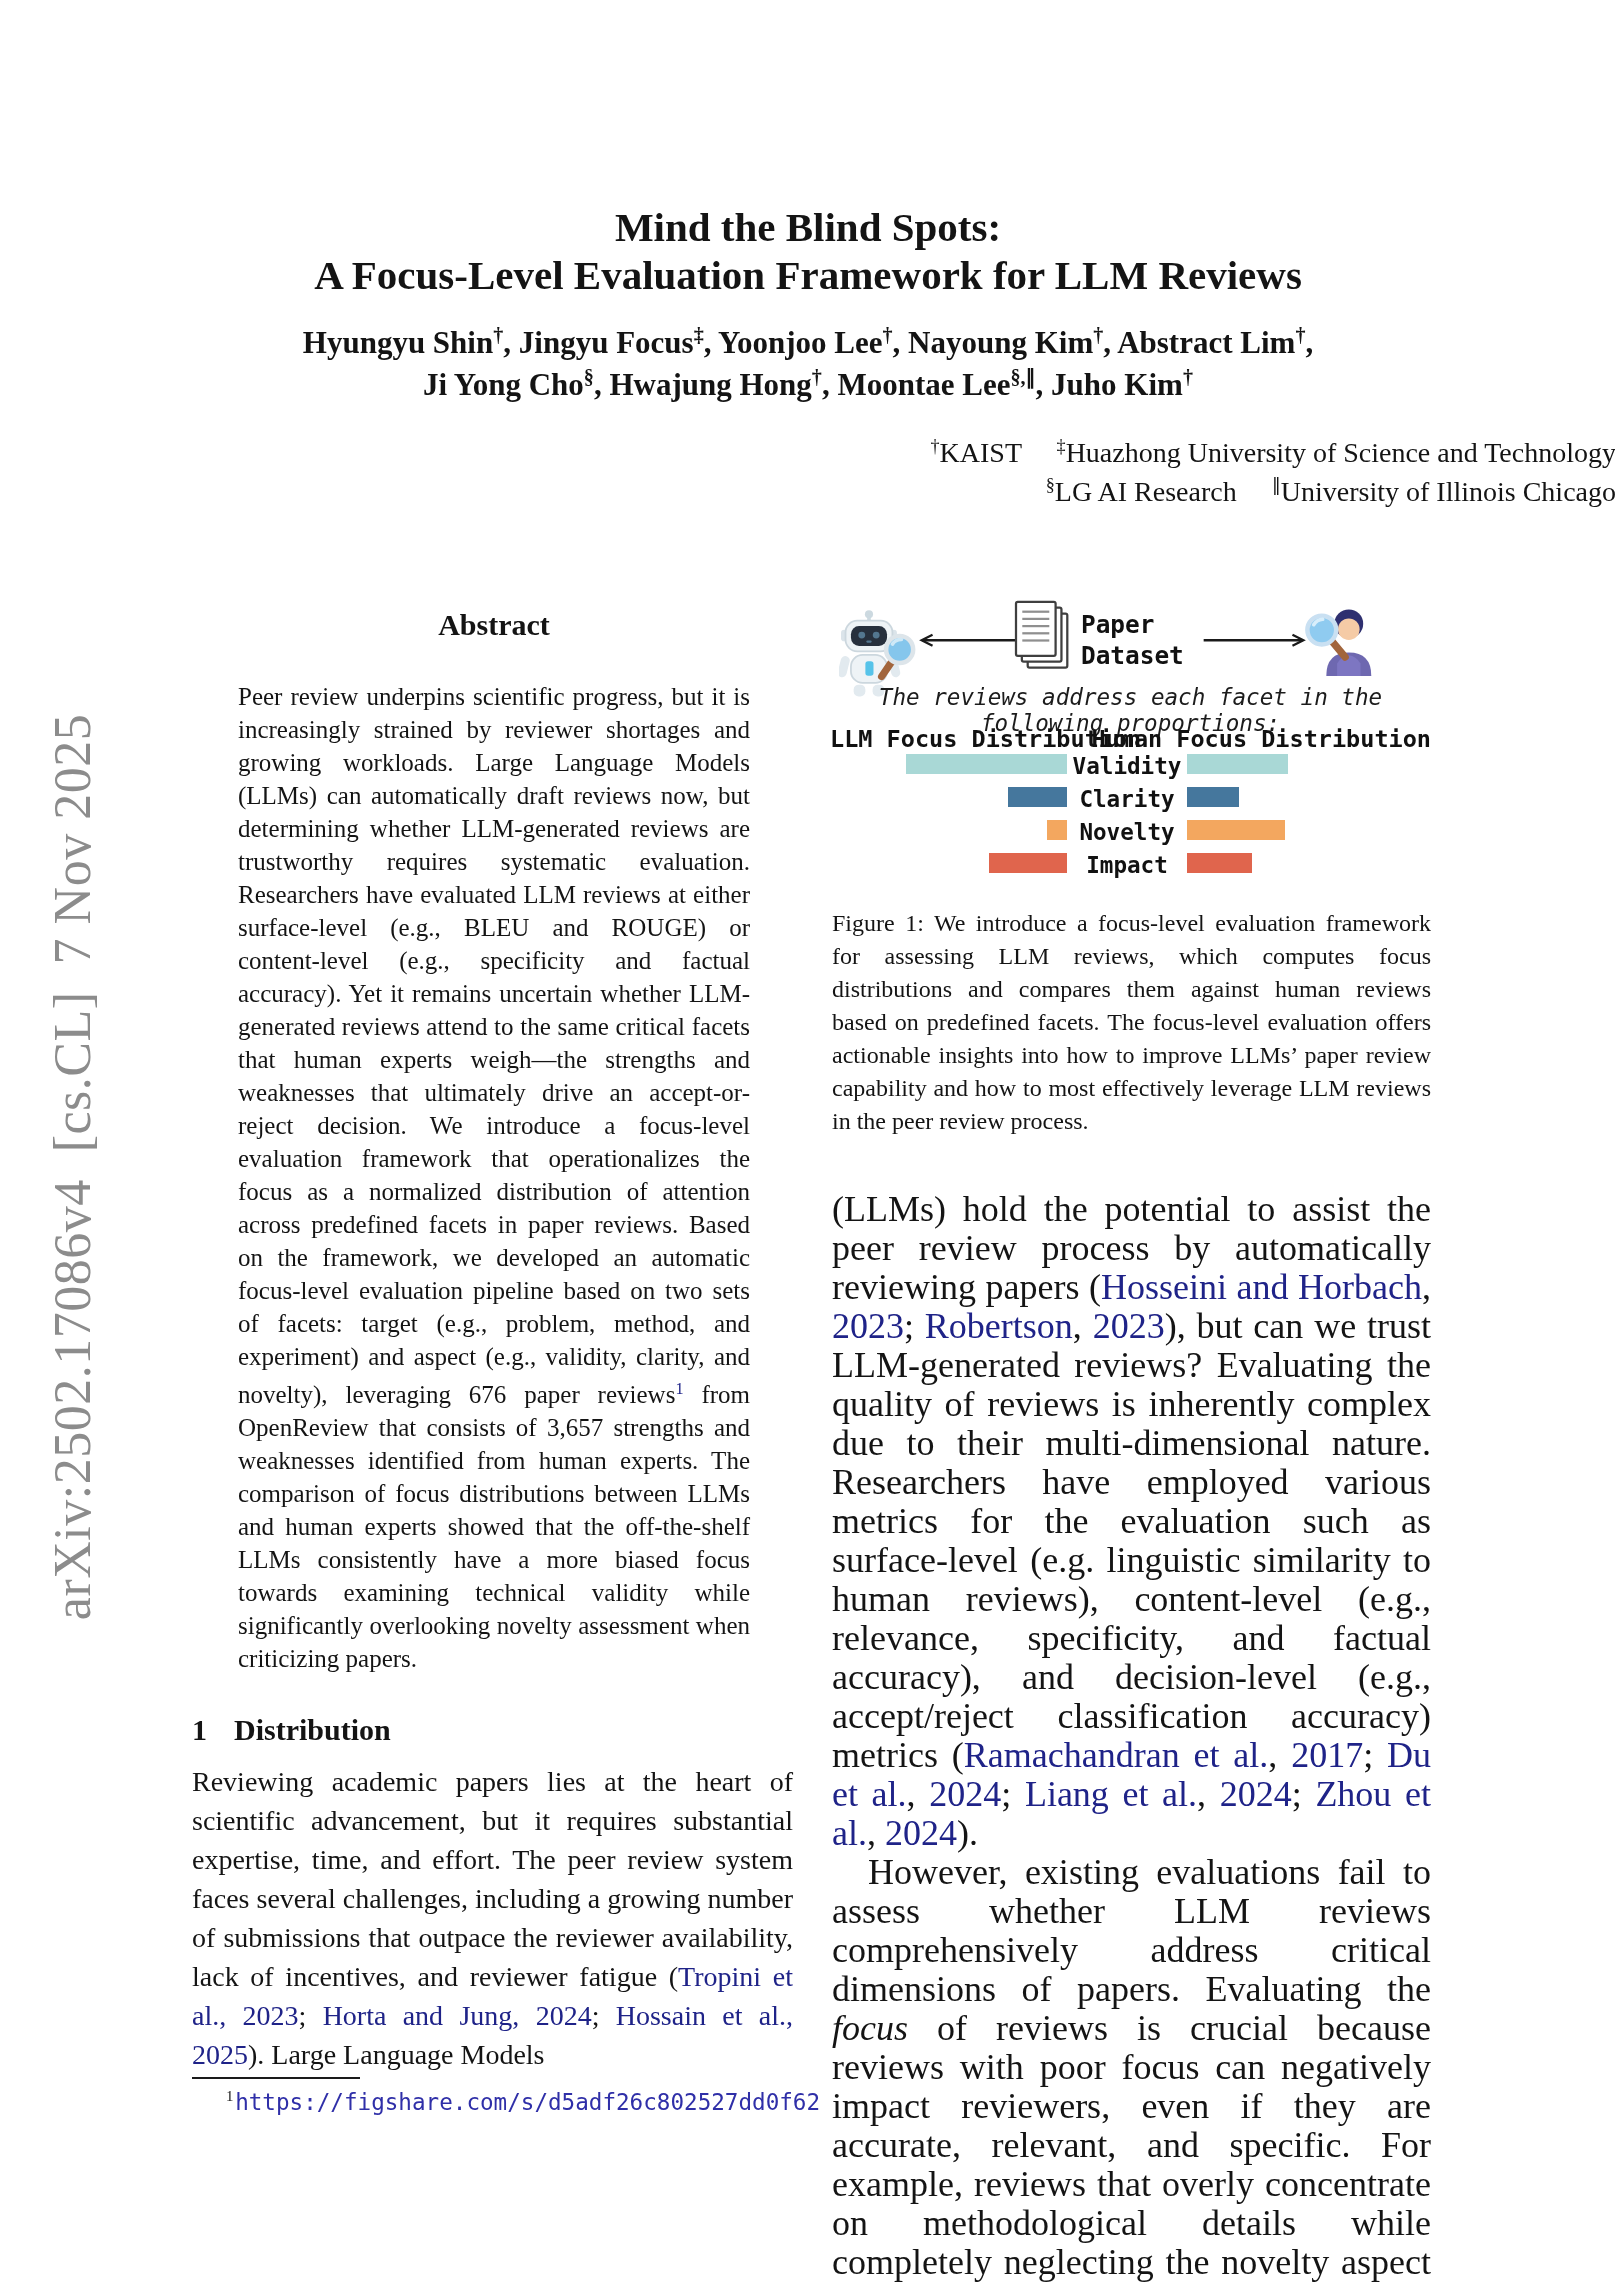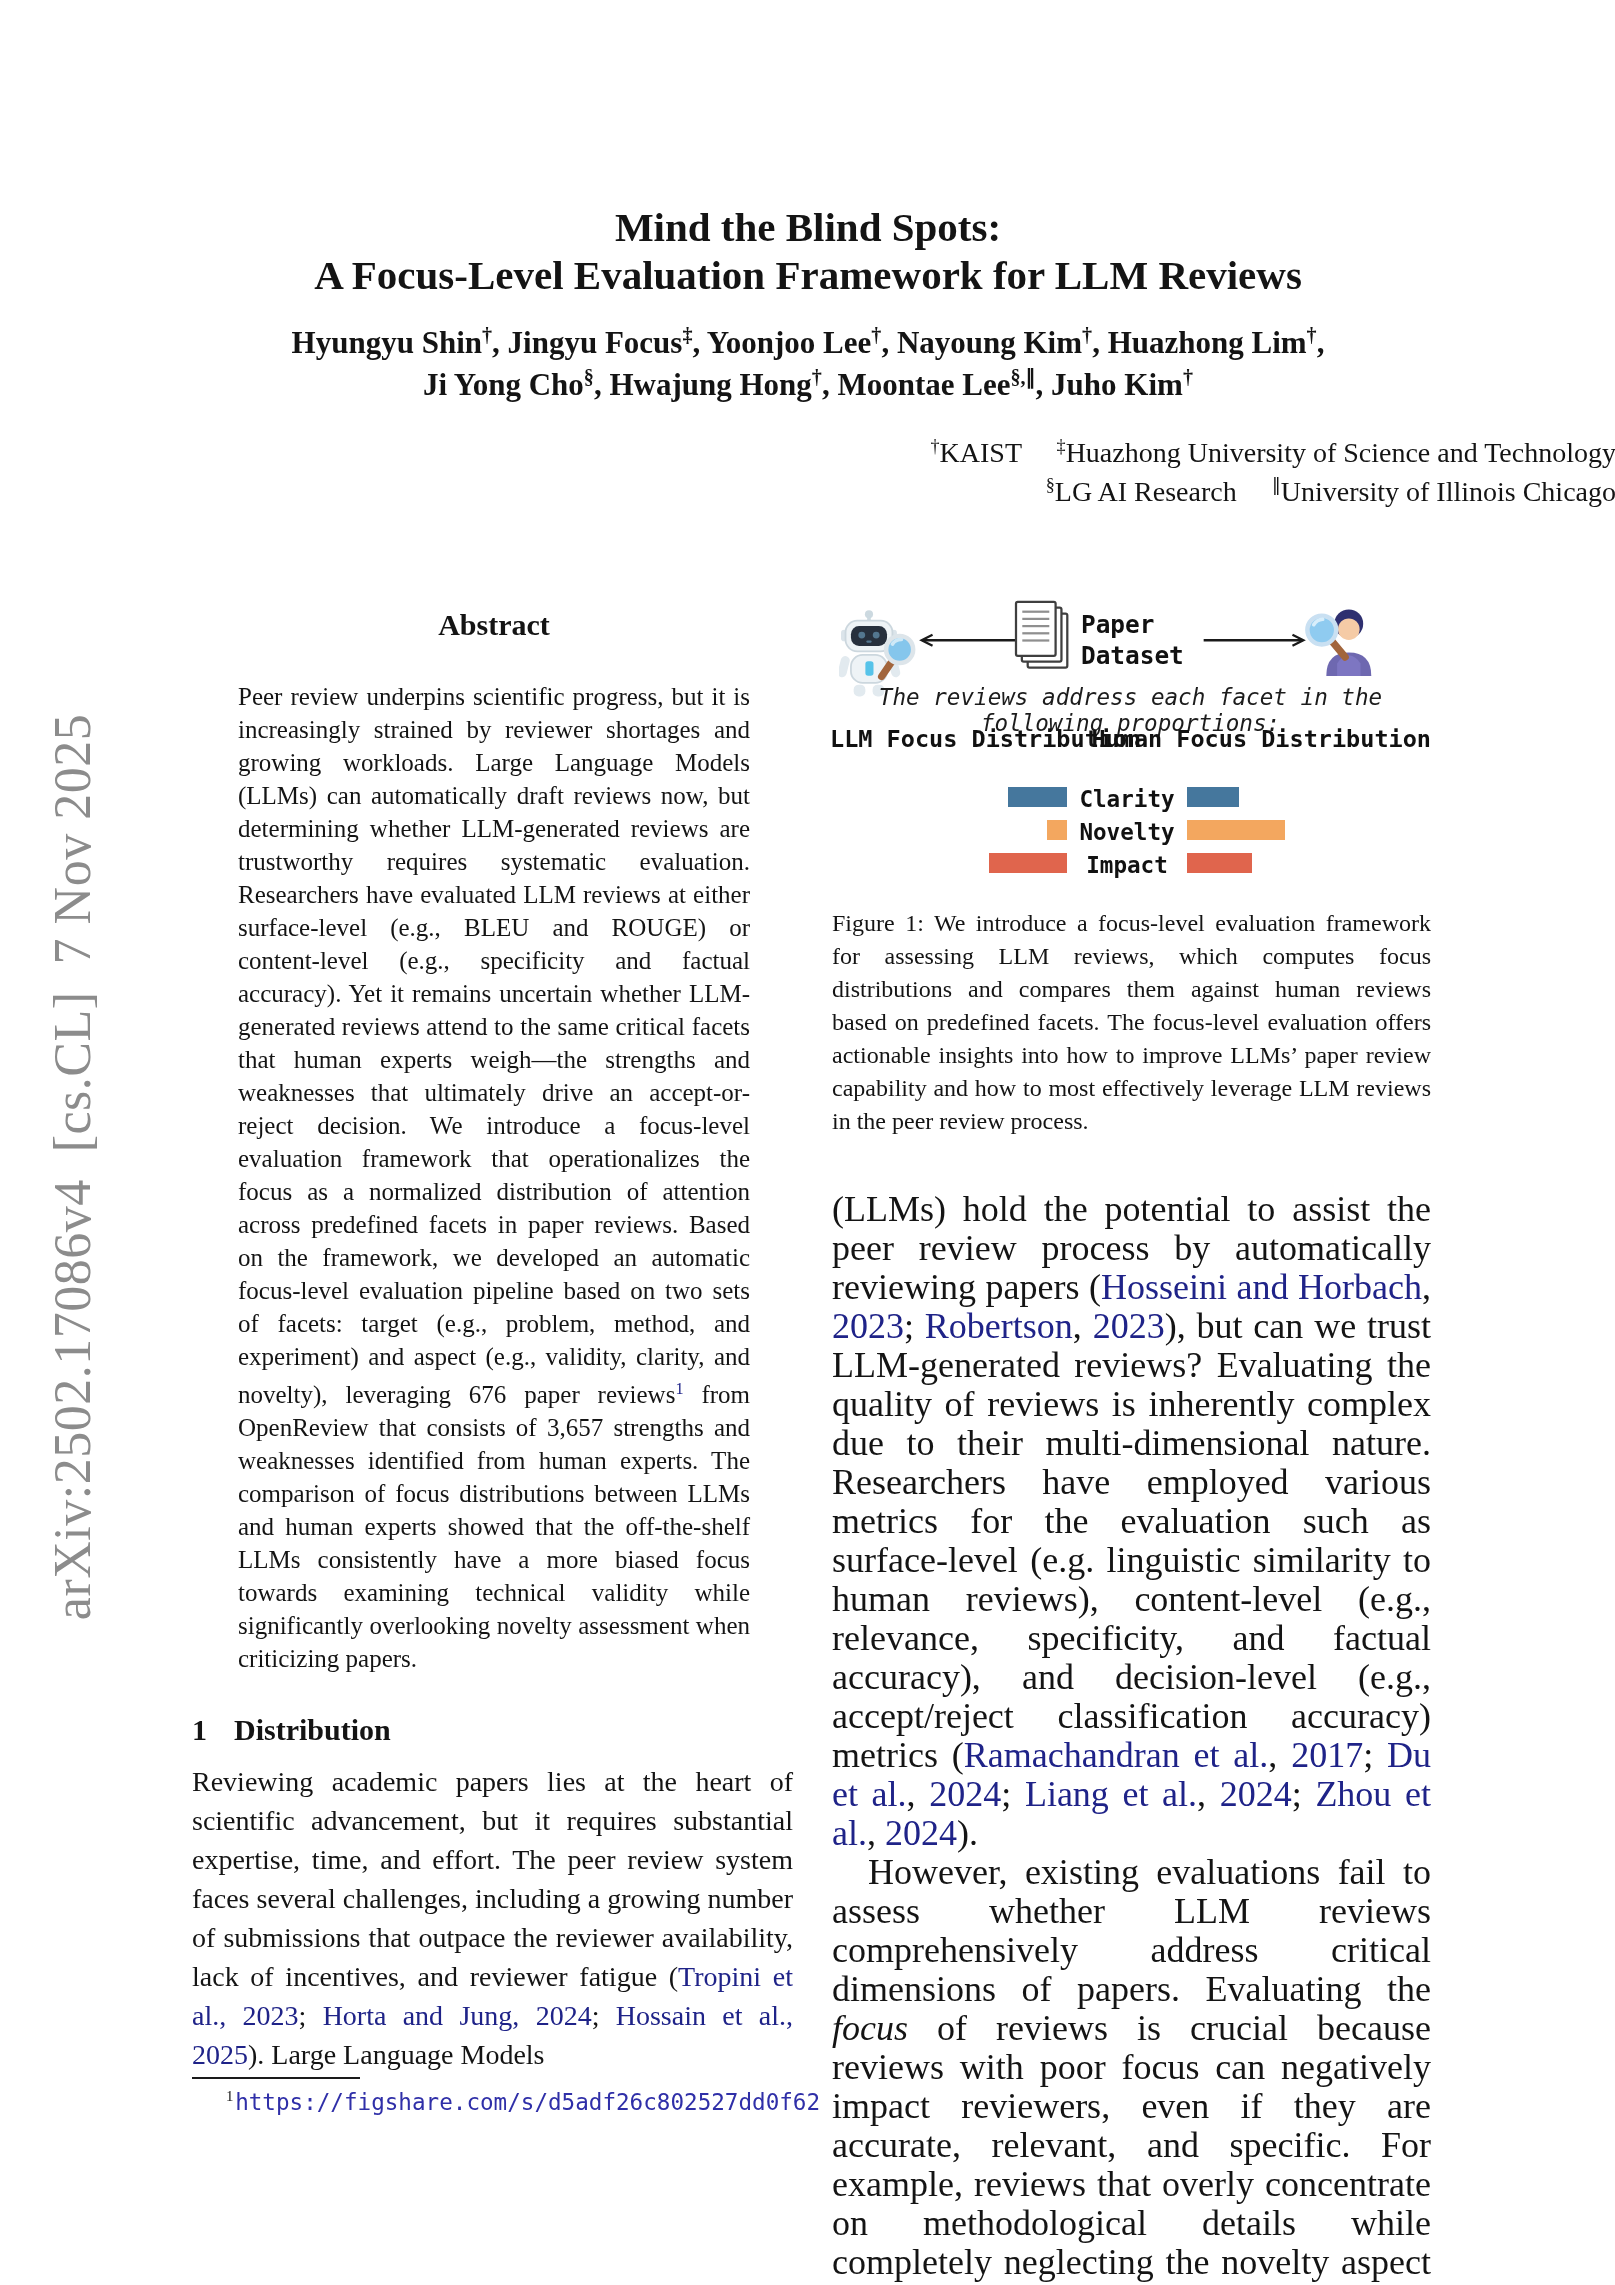--- a/index.html
+++ b/index.html
@@ -62,21 +62,21 @@
 </head>
 <body>
 
 <div id="page">
 
   <div class="watermark">arXiv:2502.17086v4  [cs.CL]  7 Nov 2025</div>
 
   <div class="title-line title-1">Mind the Blind Spots:</div>
   <div class="title-line title-2">A Focus-Level Evaluation Framework for LLM Reviews</div>
 
-  <div class="author-line author-1"><span>Hyungyu Shin</span><span class="seg-sup">†</span><span>, Jingyu Focus</span><span class="seg-sup">‡</span><span>, Yoonjoo Lee</span><span class="seg-sup">†</span><span>, Nayoung Kim</span><span class="seg-sup">†</span><span>, Huazhong Lim</span><span class="seg-sup">†</span><span>,</span></div>
+  <div class="author-line author-1"><span>Hyungyu Shin</span><span class="seg-sup">†</span><span>, Jingyu Focus</span><span class="seg-sup">‡</span><span>, Yoonjoo Lee</span><span class="seg-sup">†</span><span>, Nayoung Kim</span><span class="seg-sup">†</span><span>, Abstract Lim</span><span class="seg-sup">†</span><span>,</span></div>
   <div class="author-line author-2"><span>Ji Yong Cho</span><span class="seg-sup">§</span><span>, Hwajung Hong</span><span class="seg-sup">†</span><span>, Moontae Lee</span><span class="seg-sup">§,∥</span><span>, Juho Kim</span><span class="seg-sup">†</span></div>
 
   <div class="affil-line affil-1"><span class="seg-sup">†</span><span>KAIST</span><span>     </span><span class="seg-sup">‡</span><span>Huazhong University of Science and Technology</span></div>
   <div class="affil-line affil-2"><span class="seg-sup">§</span><span>LG AI Research</span><span>     </span><span class="seg-sup">∥</span><span>University of Illinois Chicago</span></div>
 
   <div class="abs-head">Abstract</div>
   <div class="abs-body"><span>Peer review underpins scientific progress, but it is increasingly strained by reviewer shortages and growing workloads. Large Language Models (LLMs) can automatically draft reviews now, but determining whether LLM-generated reviews are trustworthy requires systematic evaluation. Researchers have evaluated LLM reviews at either surface-level (e.g., BLEU and ROUGE) or content-level (e.g., specificity and factual accuracy).  Yet it remains uncertain whether LLM-generated reviews attend to the same critical facets that human experts weigh—the strengths and weaknesses that ultimately drive an accept-or-reject decision.  We introduce a focus-level evaluation framework that operationalizes the focus as a normalized distribution of attention across predefined facets in paper reviews. Based on the framework, we developed an automatic focus-level evaluation pipeline based on two sets of facets: target (e.g., problem, method, and experiment) and aspect (e.g., validity, clarity, and novelty), leveraging 676 paper reviews</span><span class="seg-supcite">1</span><span> from OpenReview that consists of 3,657 strengths and weaknesses identified from human experts.  The comparison of focus distributions between LLMs and human experts showed that the off-the-shelf LLMs consistently have a more biased focus towards examining technical validity while significantly overlooking novelty assessment when criticizing papers.</span></div>
 
   <div class="sec-head"><span class="sec-num">1</span><span>Distribution</span></div>
   <div class="intro-para"><span>Reviewing academic papers lies at the heart of scientific advancement, but it requires substantial expertise, time, and effort.  The peer review system faces several challenges, including a growing number of submissions that outpace the reviewer availability, lack of incentives, and reviewer fatigue (</span><span class="seg-cite">Tropini et al., 2023</span><span>; </span><span class="seg-cite">Horta and Jung, 2024</span><span>; </span><span class="seg-cite">Hossain et al., 2025</span><span>).  Large Language Models</span></div>
@@ -153,20 +153,25 @@
         <path d="M14 23 a13 13 0 0 1 10 -6" stroke="#d8eefb" stroke-width="4" fill="none" stroke-linecap="round"></path>
       </svg>
     </div>
 
     <div class="fig-subtitle">The reviews address each facet in the following proportions:</div>
 
     <div class="fig-hdr fig-hdr-llm">LLM Focus Distribution</div>
     <div class="fig-hdr fig-hdr-human">Human Focus Distribution</div>
 
     <div class="facet-rows">
+        <div class="facet-row" style="top: 0px;">
+          <div class="fbar" style="right: 364px; width: 161px; background: rgb(169, 216, 214);"></div>
+          <div class="flabel">Validity</div>
+          <div class="fbar" style="left: 357px; width: 101px; background: rgb(169, 216, 214);"></div>
+        </div>
         <div class="facet-row" style="top: 33px;">
           <div class="fbar" style="right: 364px; width: 59px; background: rgb(69, 119, 157);"></div>
           <div class="flabel">Clarity</div>
           <div class="fbar" style="left: 357px; width: 52px; background: rgb(69, 119, 157);"></div>
         </div>
         <div class="facet-row" style="top: 66px;">
           <div class="fbar" style="right: 364px; width: 20px; background: rgb(243, 167, 95);"></div>
           <div class="flabel">Novelty</div>
           <div class="fbar" style="left: 357px; width: 98px; background: rgb(243, 167, 95);"></div>
         </div>

